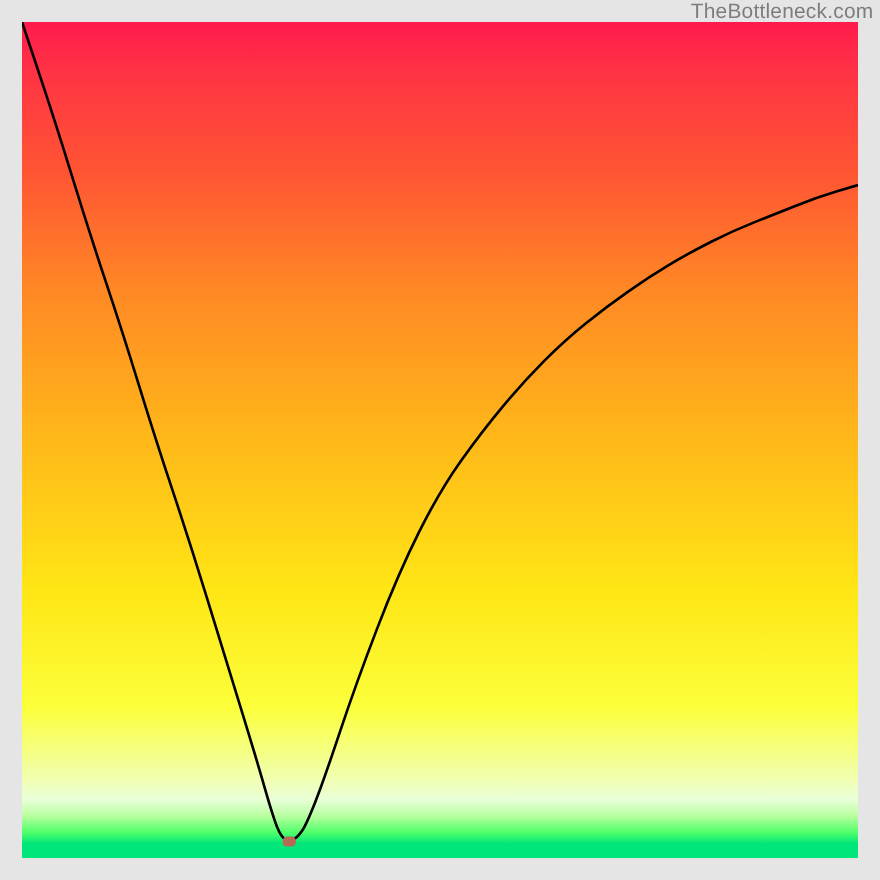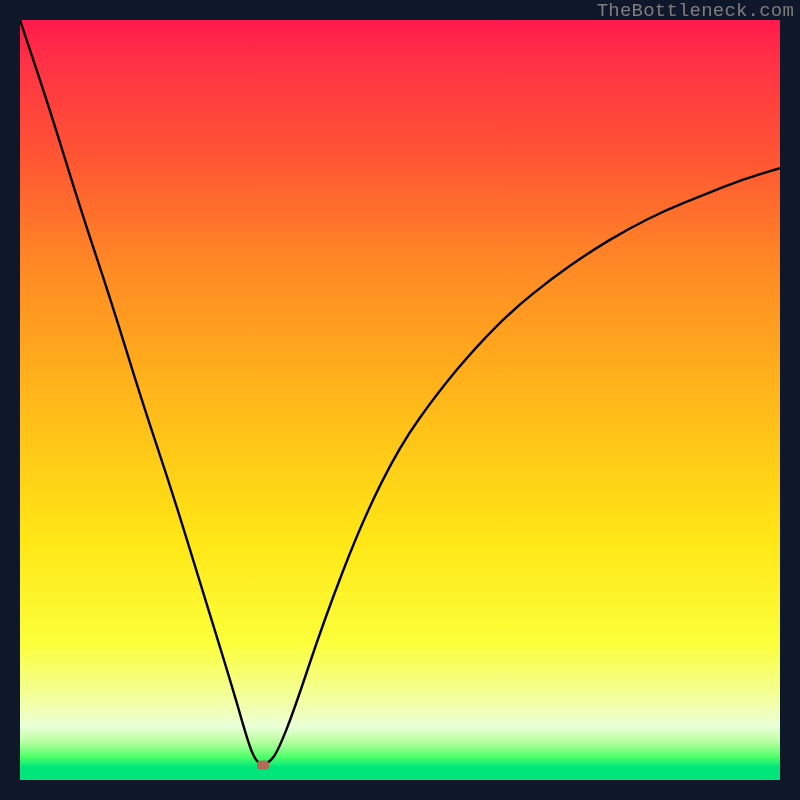--- a/index.html
+++ b/index.html
@@ -10,22 +10,21 @@
     background: #000;
     font-family: Arial, Helvetica, sans-serif;
     overflow: hidden;
   }
   .frame {
     position: absolute;
     left: 0;
     top: 0;
     width: 800px;
     height: 800px;
-    background: #0f172a;
-    font-family: Liberation Mono, monospace;
+    background: #e5e5e5;
   }
   .plot {
     position: absolute;
     left: 20px;
     top: 20px;
     width: 760px;
     height: 760px;
     background: linear-gradient(to bottom,
       #ff1a4d 0%,
       #ff3344 6%,

